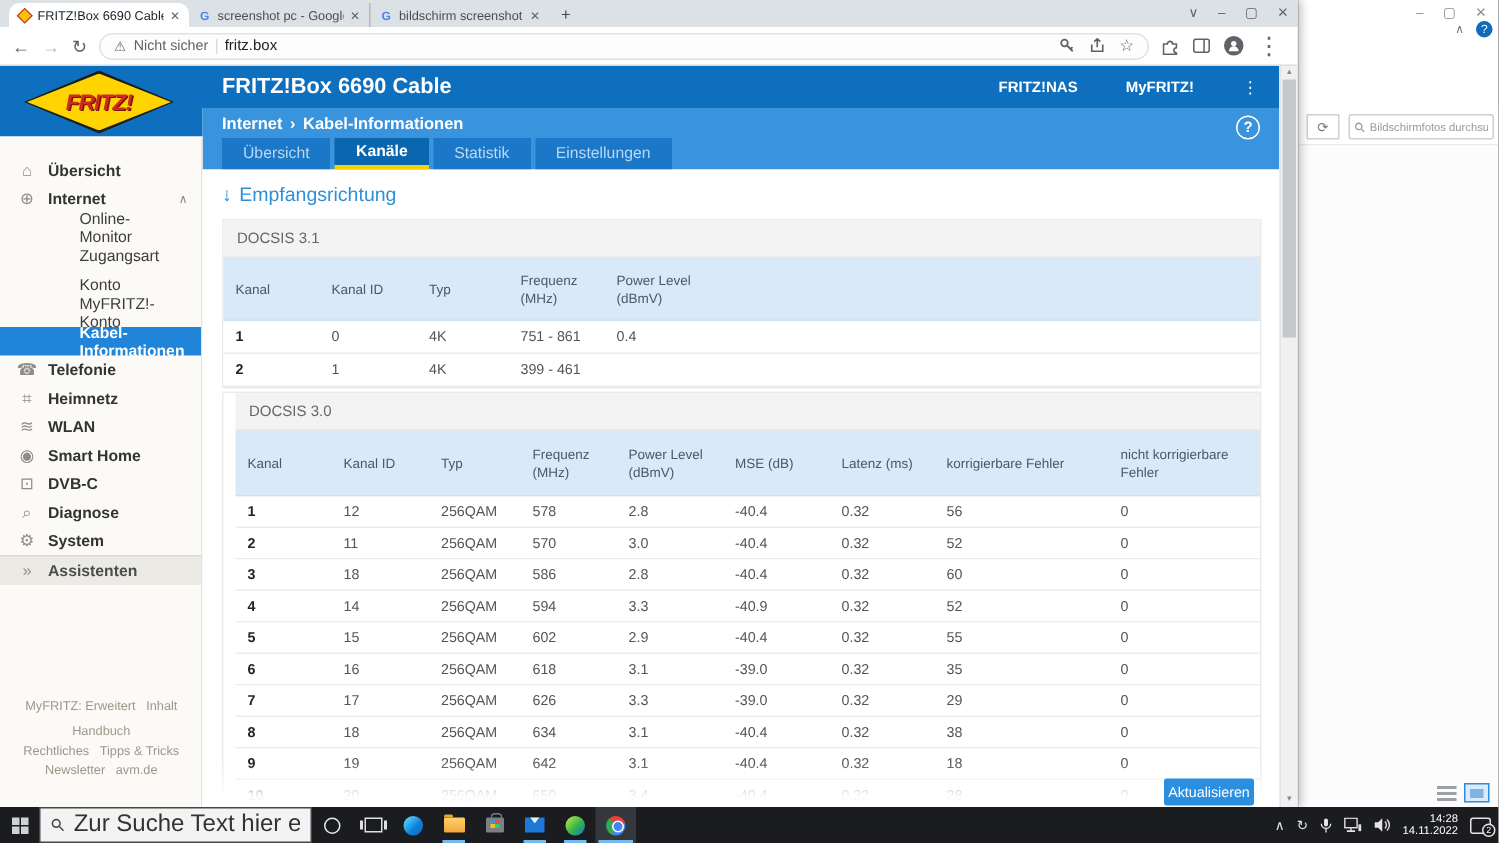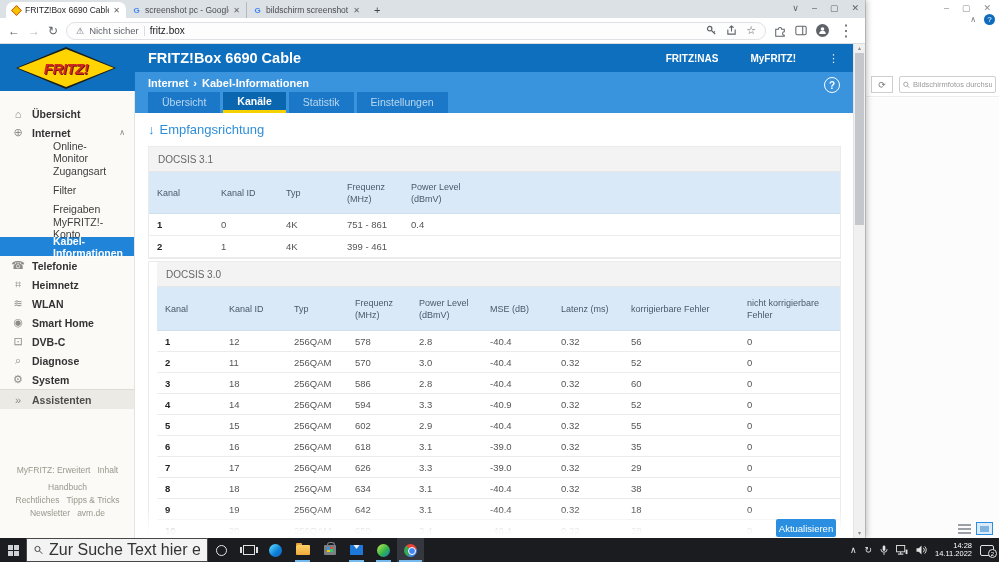--- a/index.html
+++ b/index.html
@@ -301,29 +301,24 @@
               </div>
 
               <div class="sd-item sub">
                 <span class="glyph"></span>
                 <span>Zugangsart</span>
                 <span class="chev"></span>
               </div>
 
               <div class="sd-item sub">
                 <span class="glyph"></span>
-                <span>Filter</span>
-                <span class="chev"></span>
-              </div>
-
-              <div class="sd-item sub">
-                <span class="glyph"></span>
-                <span>Freigaben</span>
-                <span class="chev"></span>
-              </div>
+                <span>Konto</span>
+                <span class="chev"></span>
+              </div>
+
 
               <div class="sd-item sub">
                 <span class="glyph"></span>
                 <span>MyFRITZ!-Konto</span>
                 <span class="chev"></span>
               </div>
 
               <div class="sd-item sub active">
                 <span class="glyph"></span>
                 <span>Kabel-Informationen</span>

